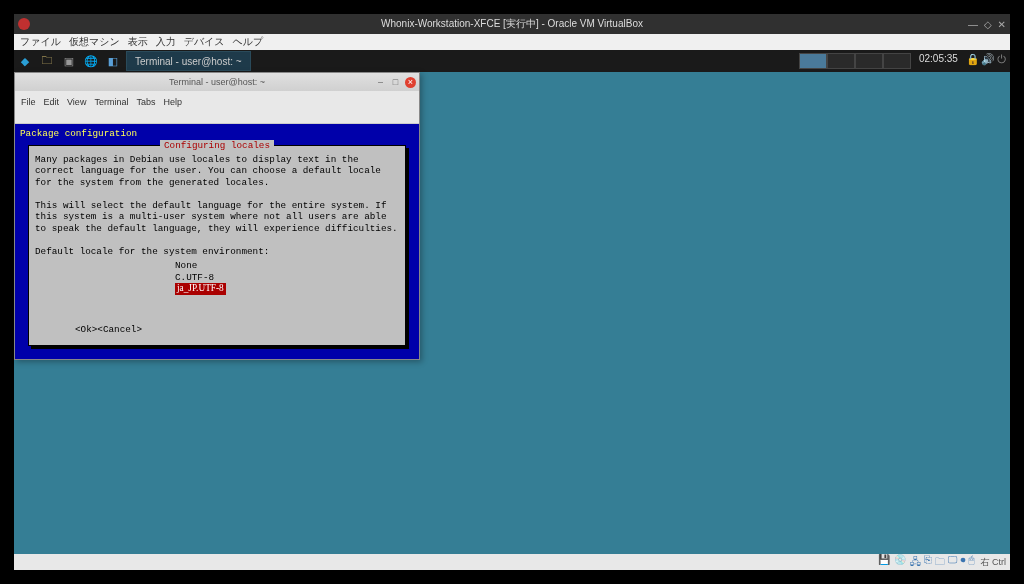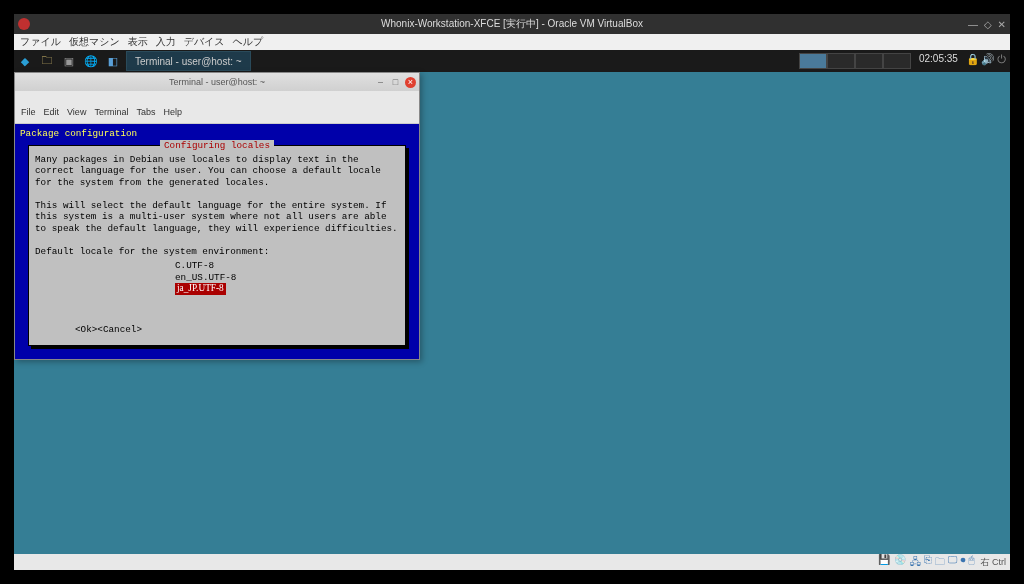--- a/index.html
+++ b/index.html
@@ -160,21 +160,21 @@
 }
 .term-titlebar .win-controls .close {
   background: #e04030;
   color: #fff;
   border-radius: 50%;
 }
 .term-menubar {
   height: 16px;
   background: #e8e8e8;
   display: flex;
-  align-items: flex-start;
+  align-items: flex-end;
   gap: 8px;
   padding: 16px 6px;
   font-size: 9px;
   color: #333;
   border-bottom: 1px solid #ccc;
 }
 .term-content {
   background: #0000aa;
   padding: 3px;
   font-family: "Courier New", monospace;
@@ -321,22 +321,22 @@
       <div class="term-content">
         <div class="pkg-header">Package configuration</div>
         <div class="dialog-box">
           <div class="dialog-title"> Configuring locales </div>
           <div class="dialog-body"><span>Many packages in Debian use locales to display text in the correct language for the user. You can choose a default locale for the system from the generated locales.</span>
 
 <span>This will select the default language for the entire system. If this system is a multi-user system where not all users are able to speak the default language, they will experience difficulties.</span>
 
 <span>Default locale for the system environment:</span></div>
           <div class="locale-list">
+            <div>None</div>
             <div>C.UTF-8</div>
-            <div>en_US.UTF-8</div>
             <div class="selected">ja_JP.UTF-8</div>
           </div>
           <div class="dialog-buttons">
             <span>&lt;Ok&gt;</span>
             <span>&lt;Cancel&gt;</span>
           </div>
         </div>
       </div>
     </div>
 

